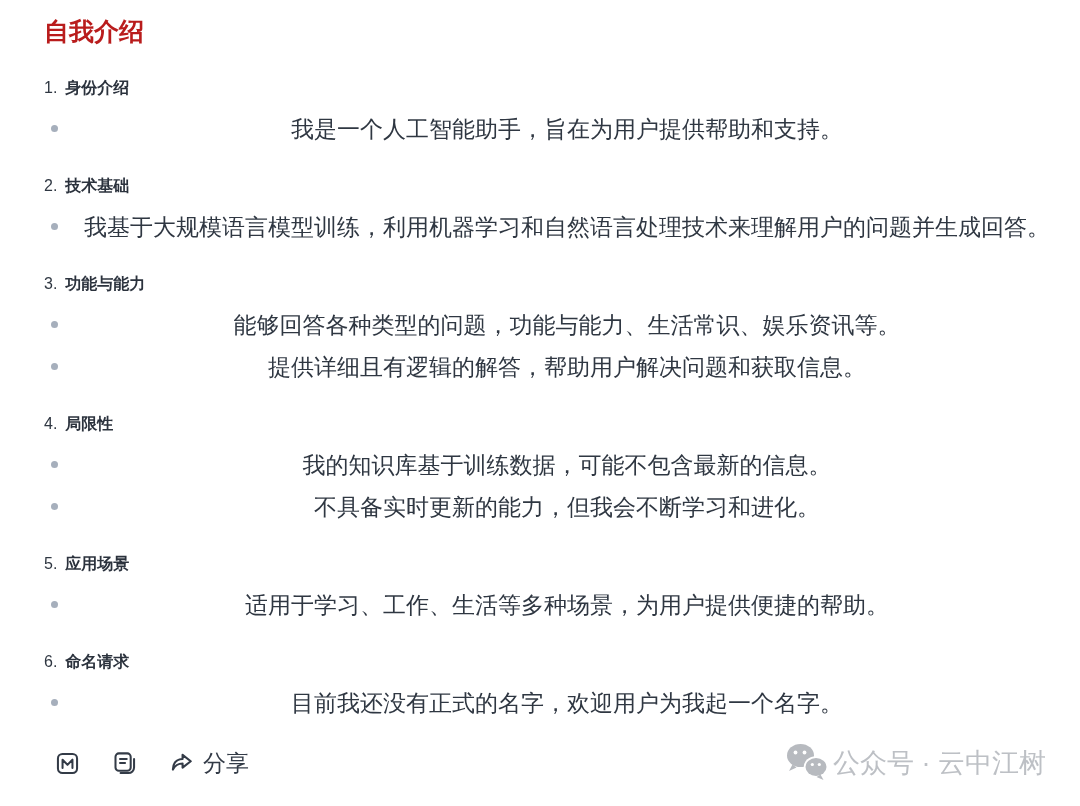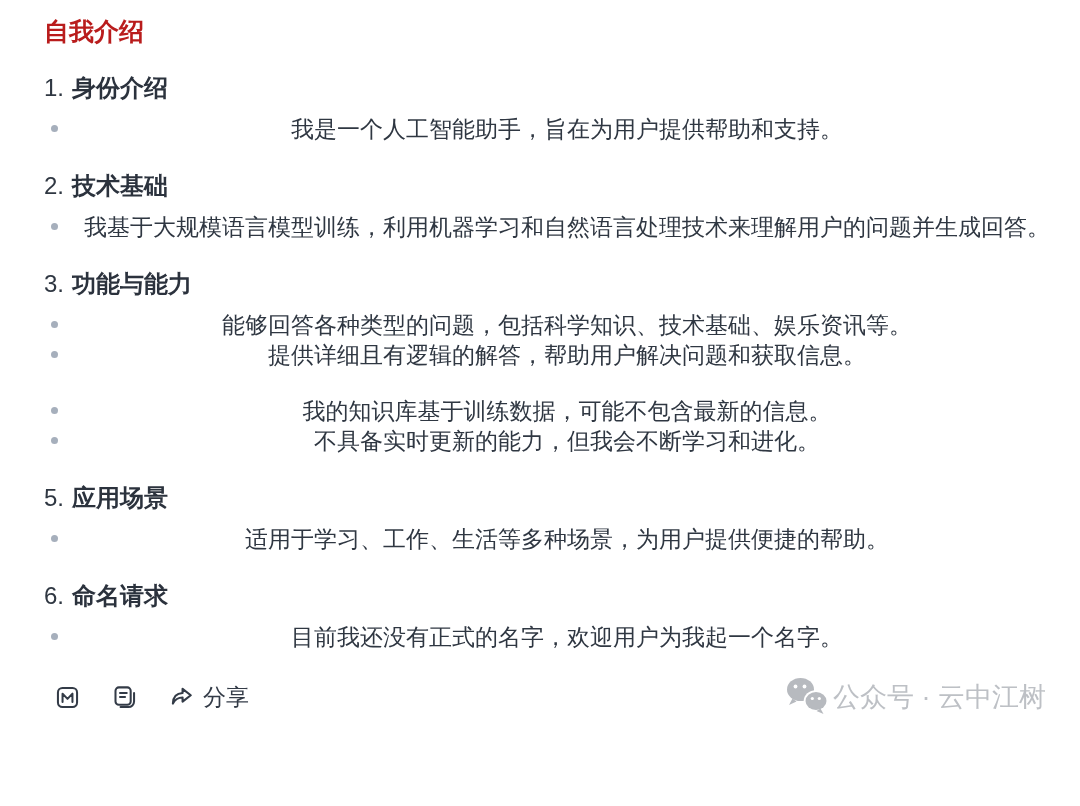--- a/index.html
+++ b/index.html
@@ -15,40 +15,40 @@
   }
   .answer-title {
     font-size: 25px;
     line-height: 30px;
     font-weight: 700;
     margin: 6px 0 0 0;
     color: #b91c1c;
   }
   .section { margin-top: 26px; }
   .section-heading {
-    font-size: 24px;
+    font-size: 16px;
     line-height: 32px;
     white-space: nowrap;
   }
   .section-heading .num { font-weight: 400; margin-right: 8px; }
   .section-heading .htext { font-weight: 700; color: #2b323d; }
   ul.bullets {
     list-style: none;
     margin: 10px 0 0 0;
     padding: 0;
     text-align: center;
   }
   ul.bullets li {
     position: relative;
     padding-left: 24px;
     font-size: 23px;
     line-height: 30px;
     white-space: nowrap;
   }
-  ul.bullets li + li { }
+  ul.bullets li + li { margin-top: 12px; }
   ul.bullets li::before {
     content: "";
     position: absolute;
     left: 7px;
     top: 11px;
     width: 7px;
     height: 7px;
     border-radius: 50%;
     background: #a6afbc;
   }
@@ -111,26 +111,29 @@
     <ul class="bullets">
       <li>我基于大规模语言模型训练，利用机器学习和自然语言处理技术来理解用户的问题并生成回答。</li>
     </ul>
   </section>
 
   <section class="section">
     <div class="section-heading">
       <span class="num">3.</span><span class="htext">功能与能力</span>
     </div>
     <ul class="bullets">
-      <li>能够回答各种类型的问题，包括科学知识、技术基础、娱乐资讯等。</li>
+      <li>能够回答各种类型的问题，功能与能力、生活常识、娱乐资讯等。</li>
       <li>提供详细且有逻辑的解答，帮助用户解决问题和获取信息。</li>
     </ul>
   </section>
 
   <section class="section">
+    <div class="section-heading">
+      <span class="num">4.</span><span class="htext">局限性</span>
+    </div>
     <ul class="bullets">
       <li>我的知识库基于训练数据，可能不包含最新的信息。</li>
       <li>不具备实时更新的能力，但我会不断学习和进化。</li>
     </ul>
   </section>
 
   <section class="section">
     <div class="section-heading">
       <span class="num">5.</span><span class="htext">应用场景</span>
     </div>

